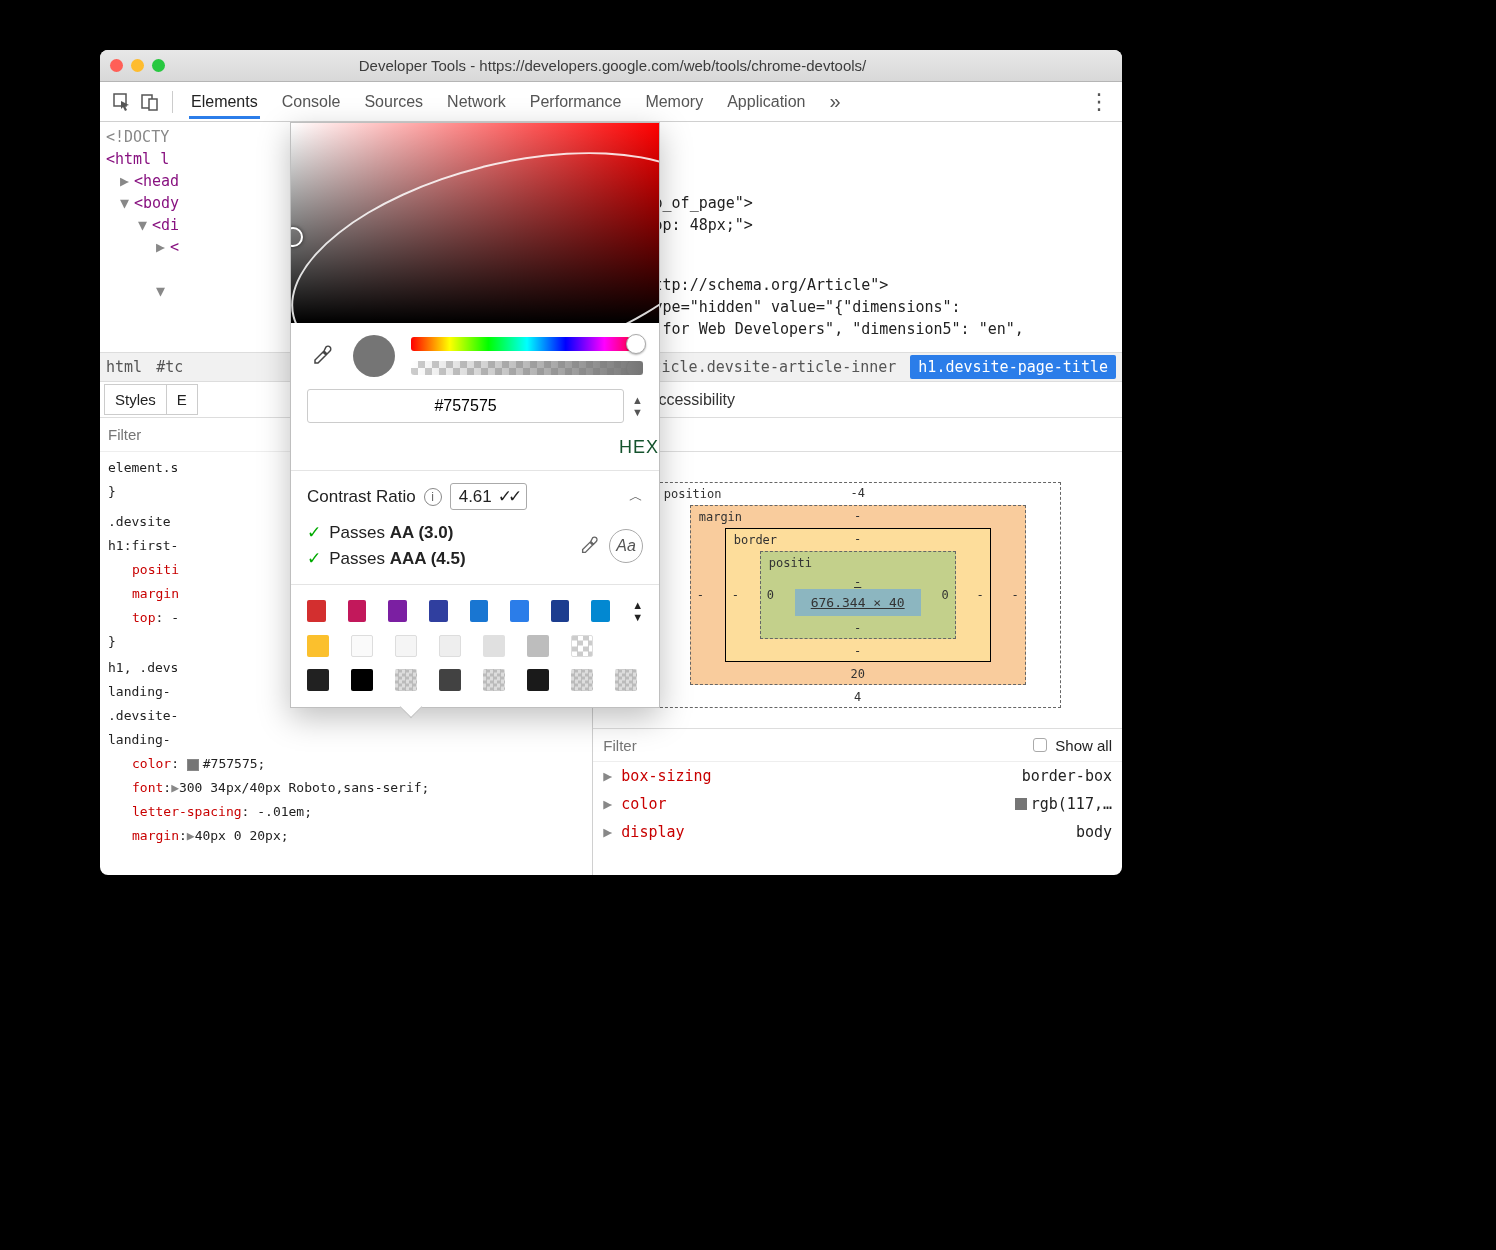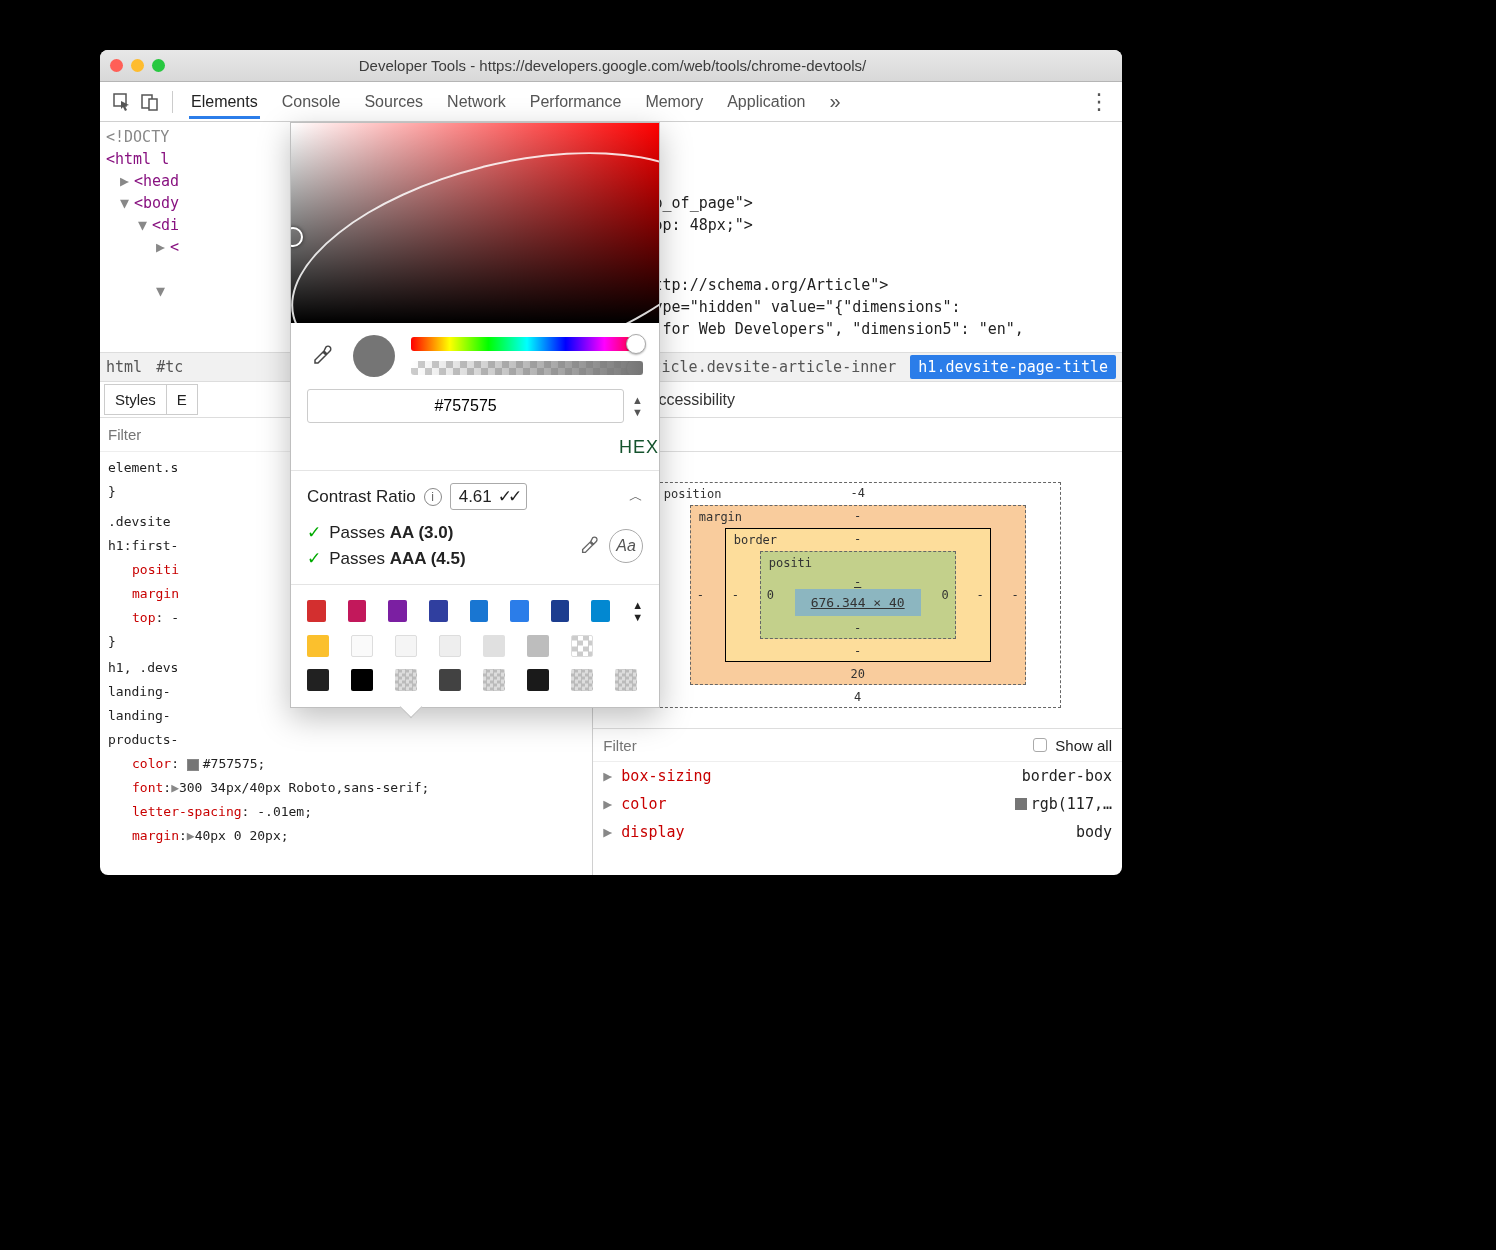--- a/index.html
+++ b/index.html
@@ -174,22 +174,22 @@
         <div><span class="sel">element.s</span></div>
         <div><span>}</span></div>
         <div style="margin-top:6px;"><span class="src">t.css:1</span><span class="sel">.devsite</span></div>
         <div><span class="sel">h1:first-</span></div>
         <div style="padding-left:24px;"><span class="prop">positi</span></div>
         <div style="padding-left:24px;"><span class="prop">margin</span></div>
         <div style="padding-left:24px;"><span class="prop">top</span><span class="val">: -</span></div>
         <div><span>}</span></div>
         <div style="margin-top:2px;"><span class="src">t.css:1</span><span class="sel">h1, .devs</span></div>
         <div><span class="sel">landing-</span></div>
+        <div><span class="sel">.devsite-</span></div>
         <div><span class="sel">landing-</span></div>
-        <div><span class="sel">products-</span></div>
         <div style="padding-left:24px;"><span class="prop">color</span>: <span class="swatch"></span><span class="val">#757575</span>;</div>
         <div style="padding-left:24px;"><span class="prop">font</span>:<span class="tri" style="color:#888;">▶</span><span class="val">300 34px/40px Roboto,sans-serif</span>;</div>
         <div style="padding-left:24px;"><span class="prop">letter-spacing</span>: <span class="val">-.01em</span>;</div>
         <div style="padding-left:24px;"><span class="prop">margin</span>:<span class="tri" style="color:#888;">▶</span><span class="val">40px 0 20px</span>;</div>
       </div>
 
       <div class="picker">
         <div class="gradient">
           <div class="grad-bg"></div>
             <div class="grad-black"></div>

